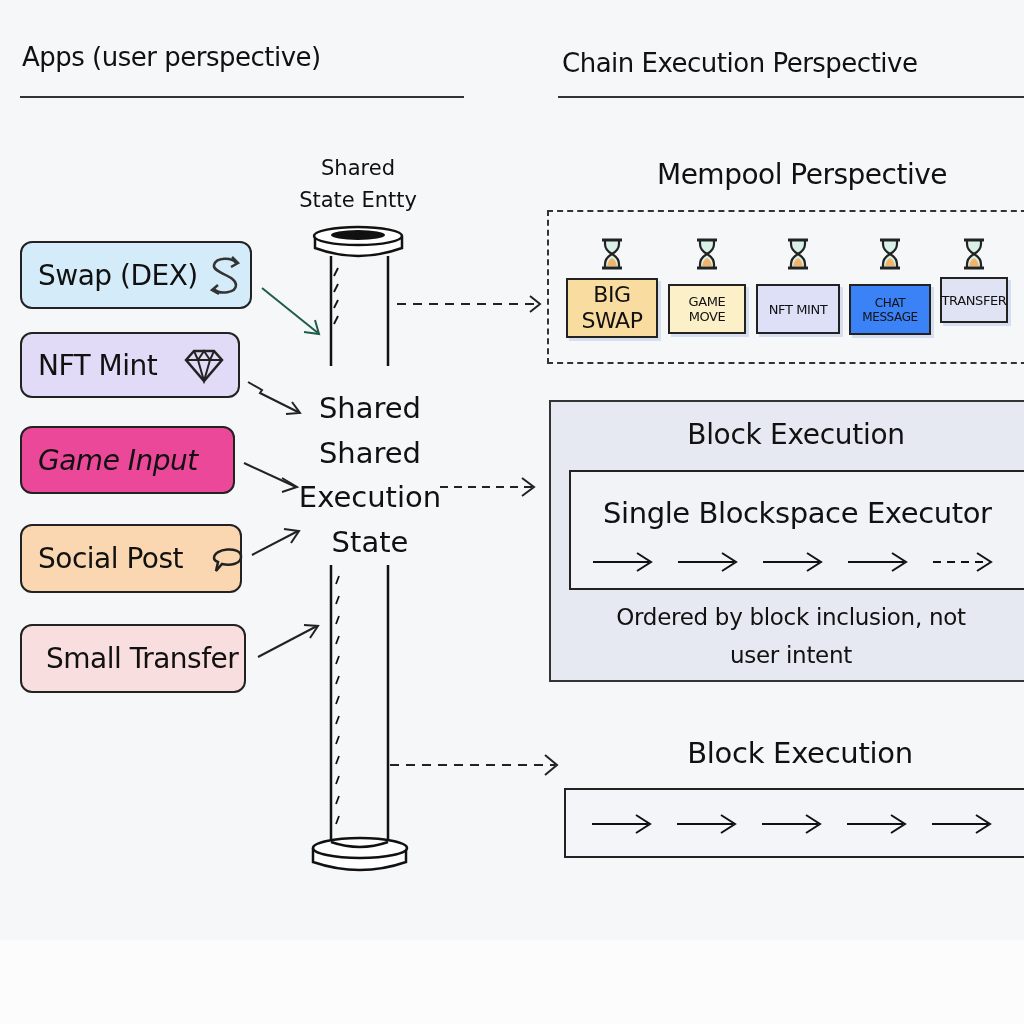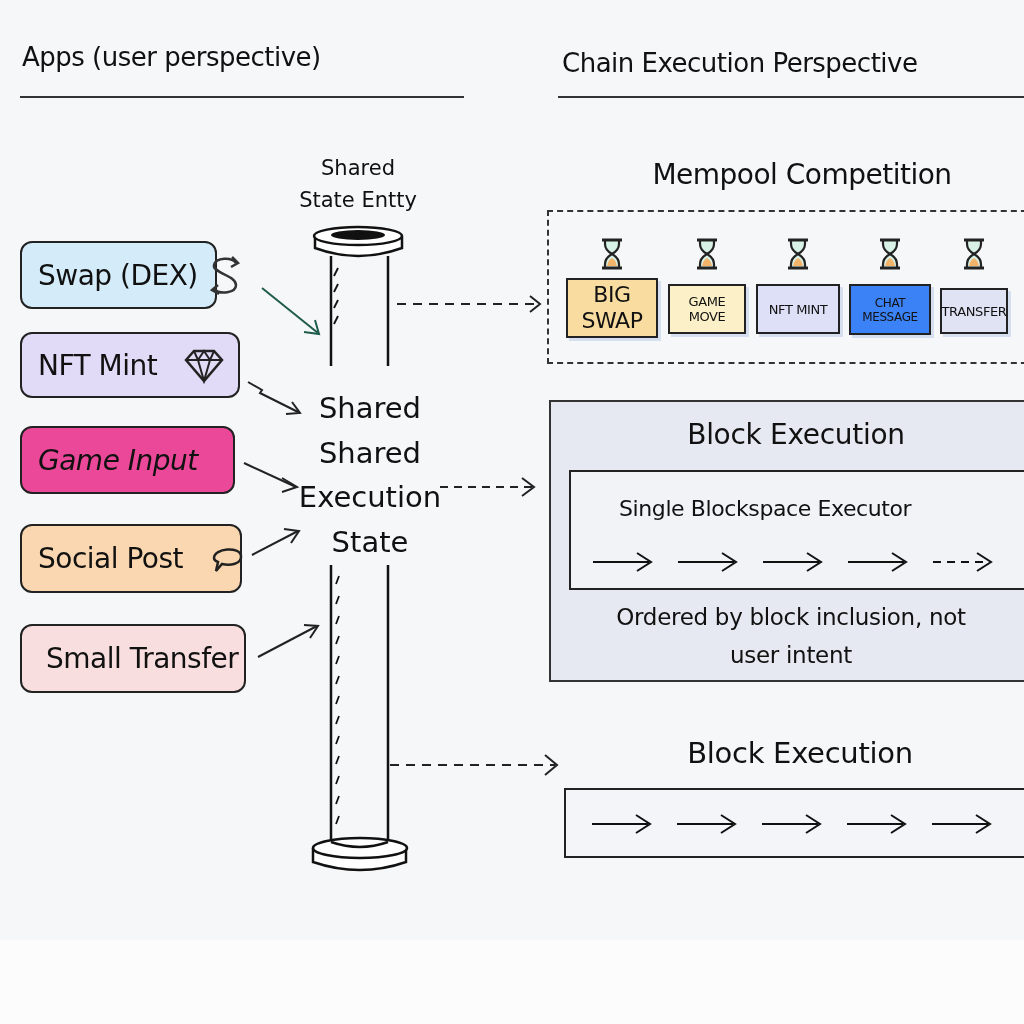--- a/index.html
+++ b/index.html
@@ -42,21 +42,21 @@
 </style>
 </head>
 <body>
 
 <div class="abs heading" style="left:22px; top:42px;">Apps (user perspective)</div>
 <div class="abs rule" style="left:20px; top:96px; width:444px;"></div>
 
 <div class="abs heading" style="left:562px; top:48px;">Chain Execution Perspective</div>
 <div class="abs rule" style="left:558px; top:96px; width:466px;"></div>
 
-<div class="app-box" style="left:20px; top:241px; width:197px; height:68px; background:#d4ecf9;">
+<div class="app-box" style="left:20px; top:241px; width:232px; height:68px; background:#d4ecf9;">
   <span>Swap (DEX)</span>
   <span class="ico" style="left:184px; top:10px;">
     <svg width="38" height="44" viewBox="0 0 38 44">
         <path d="M30 10 C26 4,10 4,8 12 C6 20,30 22,30 32 C30 40,14 42,8 36" fill="none" stroke="#333" stroke-width="2.5"></path>
         <path d="M26 4 L32 10 L25 14" fill="none" stroke="#333" stroke-width="2.5"></path>
         <path d="M12 32 L6 37 L13 41" fill="none" stroke="#333" stroke-width="2.5"></path>
       </svg>
   </span>
 </div>
 
@@ -172,21 +172,21 @@
   </g>
 </svg>
 
 <div class="abs label-center" style="left:296px; top:386px; width:148px; font-size:29px; line-height:44.5px;">
   <div>Shared</div>
   <div>Shared</div>
   <div>Execution</div>
   <div>State</div>
 </div>
 
-<div class="abs label-center" style="left:600px; top:158px; width:404px; font-size:28px; letter-spacing:-0.5px;">Mempool Competition</div>
+<div class="abs label-center" style="left:600px; top:158px; width:404px; font-size:28px; letter-spacing:-0.5px;">Mempool Perspective</div>
 
 <div class="mempool-box"></div>
 
 <div id="tx-row">
   <div class="tx-item" style="left:566px; top:236px;">
     <span class="hg"><svg width="26" height="36" viewBox="0 0 26 36">
           <path d="M6 4 L20 4 L20 8 Q20 14 13 18 Q20 22 20 28 L20 32 L6 32 L6 28 Q6 22 13 18 Q6 14 6 8 Z" fill="#c6eedc" fill-opacity="0.6"></path>
           <path d="M8 30 Q9 24 13 22 Q17 24 18 30 Z" fill="#f2b46a"></path>
           <line x1="3" y1="4" x2="23" y2="4" stroke="#222" stroke-width="3"></line>
           <line x1="3" y1="32" x2="23" y2="32" stroke="#222" stroke-width="3"></line>
@@ -233,30 +233,30 @@
     </div>
   </div>
   <div class="tx-item" style="left:940px; top:236px;">
     <span class="hg"><svg width="26" height="36" viewBox="0 0 26 36">
           <path d="M6 4 L20 4 L20 8 Q20 14 13 18 Q20 22 20 28 L20 32 L6 32 L6 28 Q6 22 13 18 Q6 14 6 8 Z" fill="#c6eedc" fill-opacity="0.6"></path>
           <path d="M8 30 Q9 24 13 22 Q17 24 18 30 Z" fill="#f2b46a"></path>
           <line x1="3" y1="4" x2="23" y2="4" stroke="#222" stroke-width="3"></line>
           <line x1="3" y1="32" x2="23" y2="32" stroke="#222" stroke-width="3"></line>
           <path d="M6 4 L6 8 Q6 14 13 18 Q6 22 6 28 L6 32 M20 4 L20 8 Q20 14 13 18 Q20 22 20 28 L20 32" fill="none" stroke="#222" stroke-width="2.2"></path>
         </svg></span>
-    <div class="tx-card" style="width:68px; height:46px; background:#e0e3f4; margin-top:12px;">
+    <div class="tx-card" style="width:68px; height:46px; background:#e0e3f4; margin-top:1px;">
       <span>TRANSFER</span>
     </div>
   </div>
 </div>
 
 <div class="block-panel">
   <div class="abs label-center" style="left:0; top:16px; width:490px; font-size:28px; letter-spacing:-0.3px; padding-left:0;">Block Execution</div>
   <div class="inner-box" style="left:18px; top:68px; width:490px; height:120px;">
-    <div class="abs" style="left:48px; top:24px; font-size:22px; white-space:nowrap; letter-spacing:-0.4px;">Single Blockspace Executor</div>
+    <div class="abs" style="left:32px; top:24px; font-size:29px; white-space:nowrap; letter-spacing:-0.4px;">Single Blockspace Executor</div>
     <div class="abs arrow-row" style="left:22px; top:78px;"><svg width="425" height="24" viewBox="0 0 425 24">
           <g stroke="#111" stroke-width="2" fill="none">
             <line x1="0" y1="12" x2="56" y2="12"></line>
             <path d="M44 3 L58 12 L44 21"></path>
           </g>
           <g stroke="#111" stroke-width="2" fill="none">
             <line x1="85" y1="12" x2="141" y2="12"></line>
             <path d="M129 3 L143 12 L129 21"></path>
           </g>
           <g stroke="#111" stroke-width="2" fill="none">

